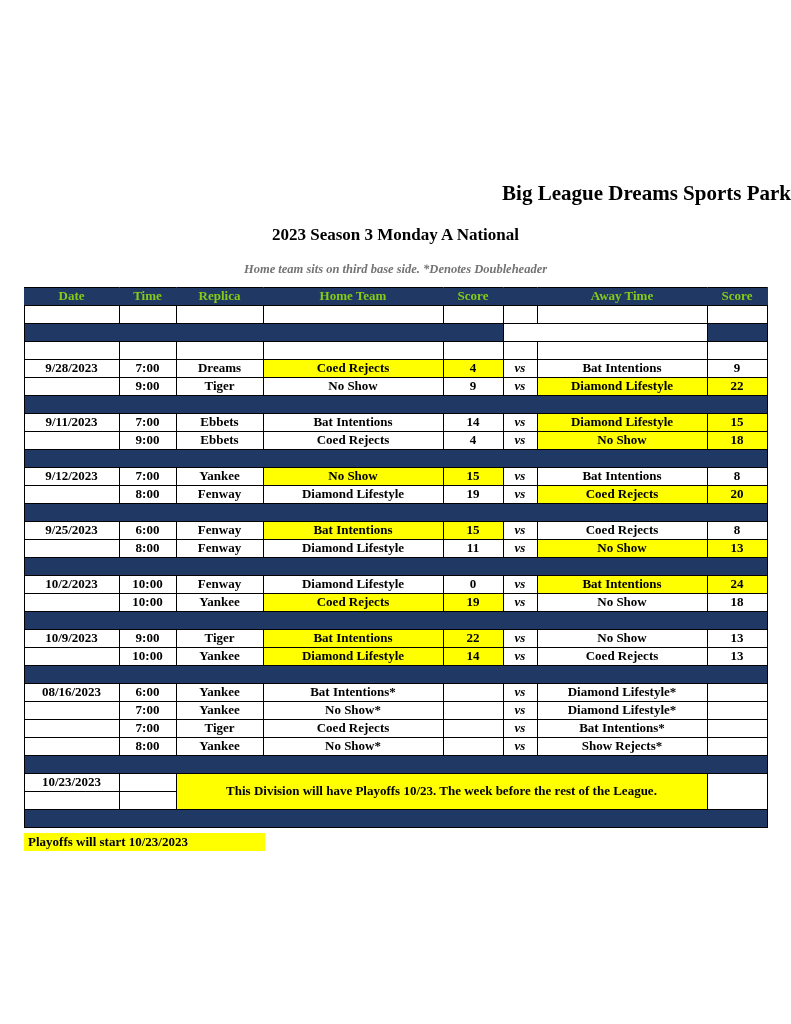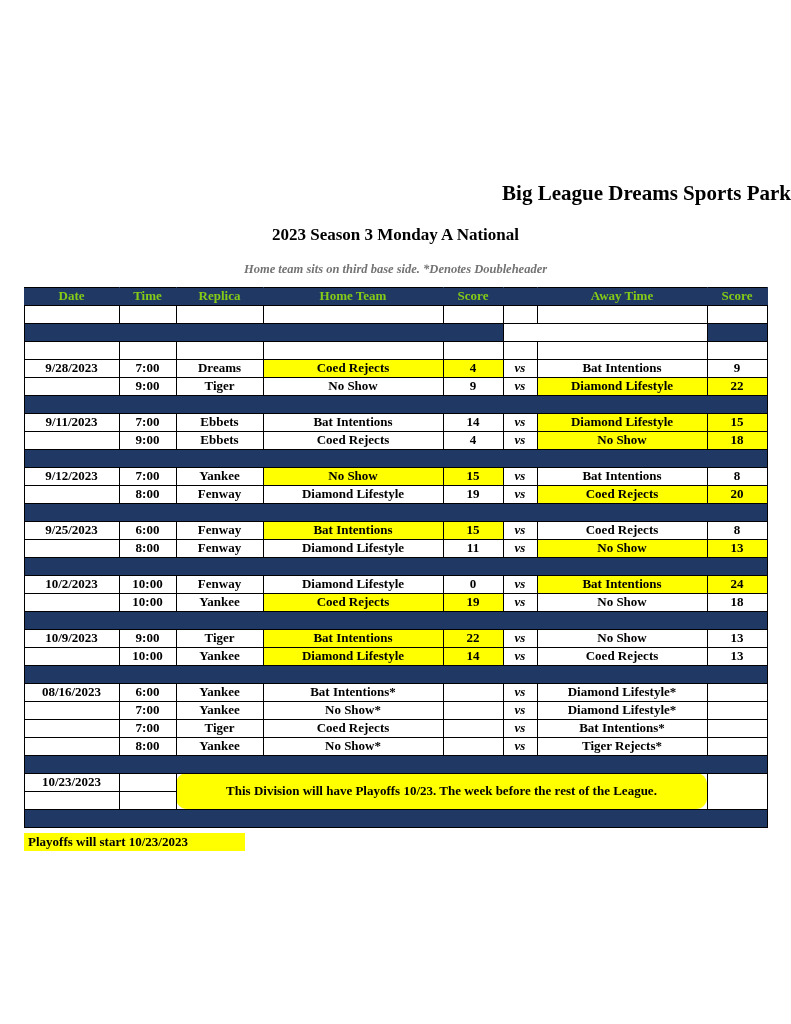--- a/index.html
+++ b/index.html
@@ -72,26 +72,25 @@
   td.hl {
     background: var(--yellow);
   }
   td.vs {
     font-style: italic;
   }
   td.banner-cell {
     background: var(--yellow);
     color: var(--navy);
     font-size: 13px;
-    border-radius: 11px;
   }
 
   .footer-note {
     margin: 5px 0 0 24px;
-    width: 221px;
+    width: 241px;
     background: var(--yellow);
     font-size: 13px;
     font-weight: bold;
     color: #000000;
     padding: 2px 4px;
     line-height: 1.1;
   }
 </style>
 </head>
 <body>
@@ -319,21 +318,21 @@
           <td>Bat Intentions*</td>
           <td></td>
         </tr>
         <tr>
           <td></td>
           <td>8:00</td>
           <td>Yankee</td>
           <td>No Show*</td>
           <td></td>
           <td class="vs">vs</td>
-          <td>Tiger Rejects*</td>
+          <td>Show Rejects*</td>
           <td></td>
         </tr>
         <tr>
           <td class="sep" colspan="8"></td>
         </tr>
         <tr>
           <td>10/23/2023</td>
           <td></td>
           <td class="banner-cell" colspan="5" rowspan="2">This Division will have Playoffs 10/23. The week before the rest of the League.</td>
           <td rowspan="2"></td>

